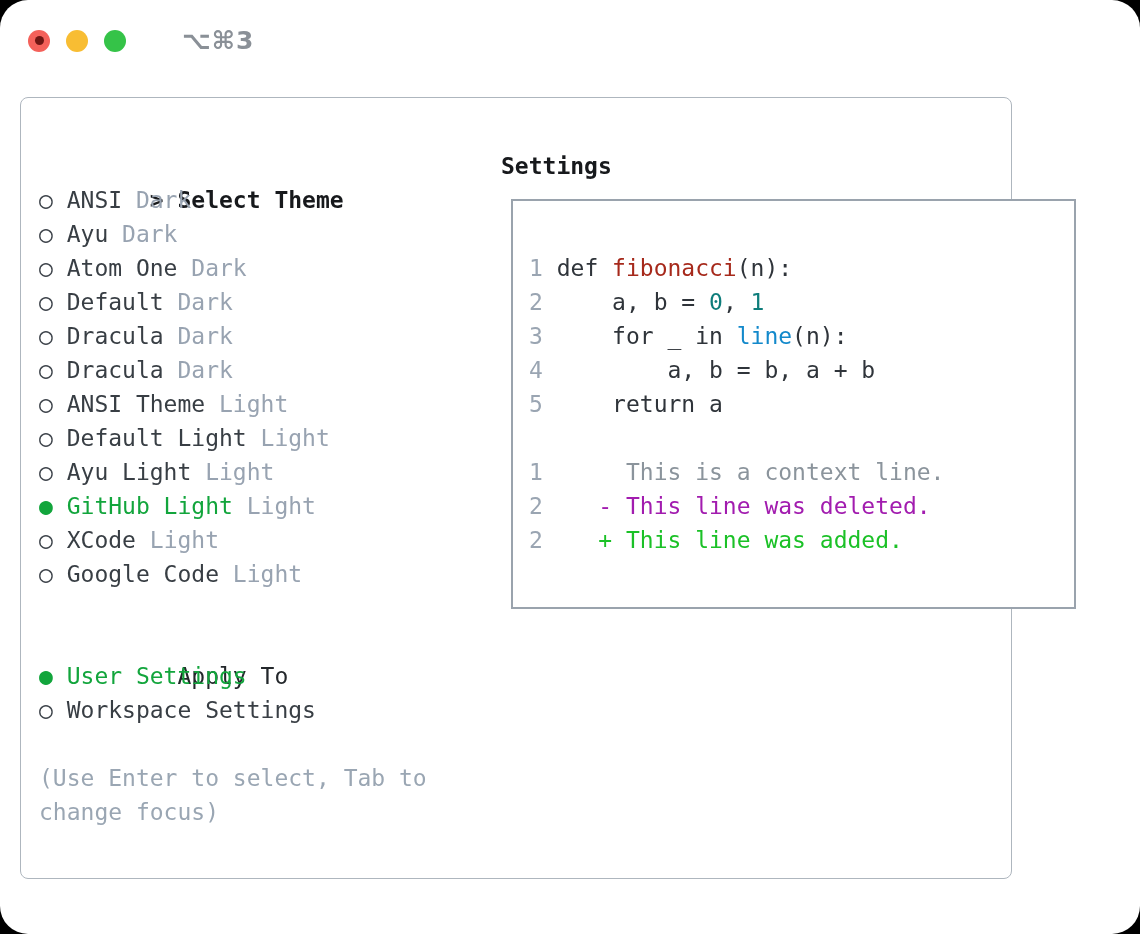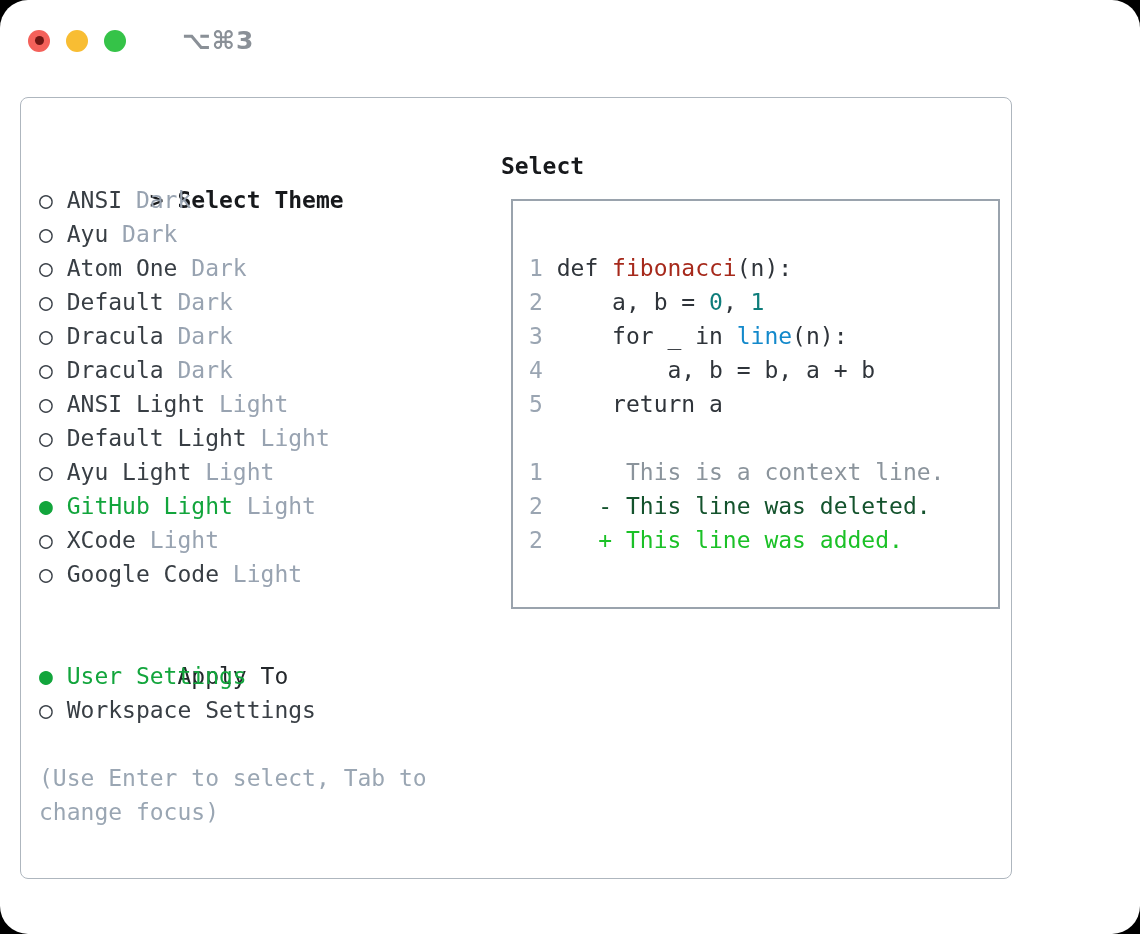--- a/index.html
+++ b/index.html
@@ -24,29 +24,29 @@
   .bullet{display:inline-block;width:2ch;color:#40464d;}
   .prompt{display:inline-block;width:2ch;color:#17191c;font-weight:bold;}
   .header{font-weight:bold;color:#17191c;}
   .name{color:#383e44;}
   .variant{color:#98a3b1;}
   .selected .name{color:#12a53c;}
   .selected .bullet{color:#12a53c;}
   .apply-title{color:#23272b;}
   .hint{color:#9aa6b3;}
   
-  .preview-box{position:absolute;left:490px;top:101px;width:489px;height:410px;box-sizing:border-box;
+  .preview-box{position:absolute;left:490px;top:101px;width:565px;height:410px;box-sizing:border-box;
                border:2px solid #9aa3ad;background:#fff;padding:50px 0 0 16px;overflow:hidden;}
   .num{color:#9aa5b2;}
   .code{color:#2f343a;}
   .func{color:#a6291b;}
   .number{color:#0e7d7b;}
   .builtin{color:#1389cb;}
   .context{color:#8b949c;margin-top:28px;}
-  .del{color:#14532d;}
+  .del{color:#a21caf;}
   .add{color:#1bc127;margin-top:48px;}
 </style>
 </head>
 <body>
 
 <div class="app">
 
   <div class="titlebar">
     <span class="light red">
       <span class="dot"></span>
@@ -62,42 +62,42 @@
       <div class="row">
         <span class="prompt">&gt;</span><span class="header">Select Theme</span>
       </div>
       <div>
           <div class="row item"><span class="bullet">○</span><span class="name">ANSI</span><span class="variant"> Dark</span></div>
           <div class="row item"><span class="bullet">○</span><span class="name">Ayu</span><span class="variant"> Dark</span></div>
           <div class="row item"><span class="bullet">○</span><span class="name">Atom One</span><span class="variant"> Dark</span></div>
           <div class="row item"><span class="bullet">○</span><span class="name">Default</span><span class="variant"> Dark</span></div>
           <div class="row item"><span class="bullet">○</span><span class="name">Dracula</span><span class="variant"> Dark</span></div>
           <div class="row item"><span class="bullet">○</span><span class="name">Dracula</span><span class="variant"> Dark</span></div>
-          <div class="row item"><span class="bullet">○</span><span class="name">ANSI Light</span><span class="variant"> Light</span></div>
+          <div class="row item"><span class="bullet">○</span><span class="name">ANSI Theme</span><span class="variant"> Light</span></div>
           <div class="row item"><span class="bullet">○</span><span class="name">Default Light</span><span class="variant"> Light</span></div>
           <div class="row item"><span class="bullet">○</span><span class="name">Ayu Light</span><span class="variant"> Light</span></div>
           <div class="row item selected"><span class="bullet">●</span><span class="name">GitHub Light</span><span class="variant"> Light</span></div>
           <div class="row item"><span class="bullet">○</span><span class="name">XCode</span><span class="variant"> Light</span></div>
           <div class="row item"><span class="bullet">○</span><span class="name">Google Code</span><span class="variant"> Light</span></div>
         </div>
       <div class="row"></div>
       <div class="row">
         <span class="bullet"></span><span class="apply-title">Apply To</span>
       </div>
       <div>
           <div class="row item selected"><span class="bullet">●</span><span class="name">User Settings</span></div>
           <div class="row item"><span class="bullet">○</span><span class="name">Workspace Settings</span></div>
         </div>
       <div class="row"></div>
       <div class="row hint">(Use Enter to select, Tab to</div>
       <div class="row hint">change focus)</div>
     </div>
 
     <div class="col-right">
-      <div class="row header">Select</div>
+      <div class="row header">Settings</div>
     </div>
 
     <div class="preview-box">
         <div class="row"><span class="num">1 </span><span class="code">def </span><span class="func">fibonacci</span><span class="code">(n):</span></div>
         <div class="row"><span class="num">2 </span><span class="code">    a, b = </span><span class="number">0</span><span class="code">, </span><span class="number">1</span></div>
         <div class="row"><span class="num">3 </span><span class="code">    for _ in </span><span class="builtin">line</span><span class="code">(n):</span></div>
         <div class="row"><span class="num">4 </span><span class="code">        a, b = b, a + b</span></div>
         <div class="row"><span class="num">5 </span><span class="code">    return a</span></div>
         <div class="row"></div>
         <div class="row"><span class="num">1</span><span class="context">      This is a context line.</span></div>

